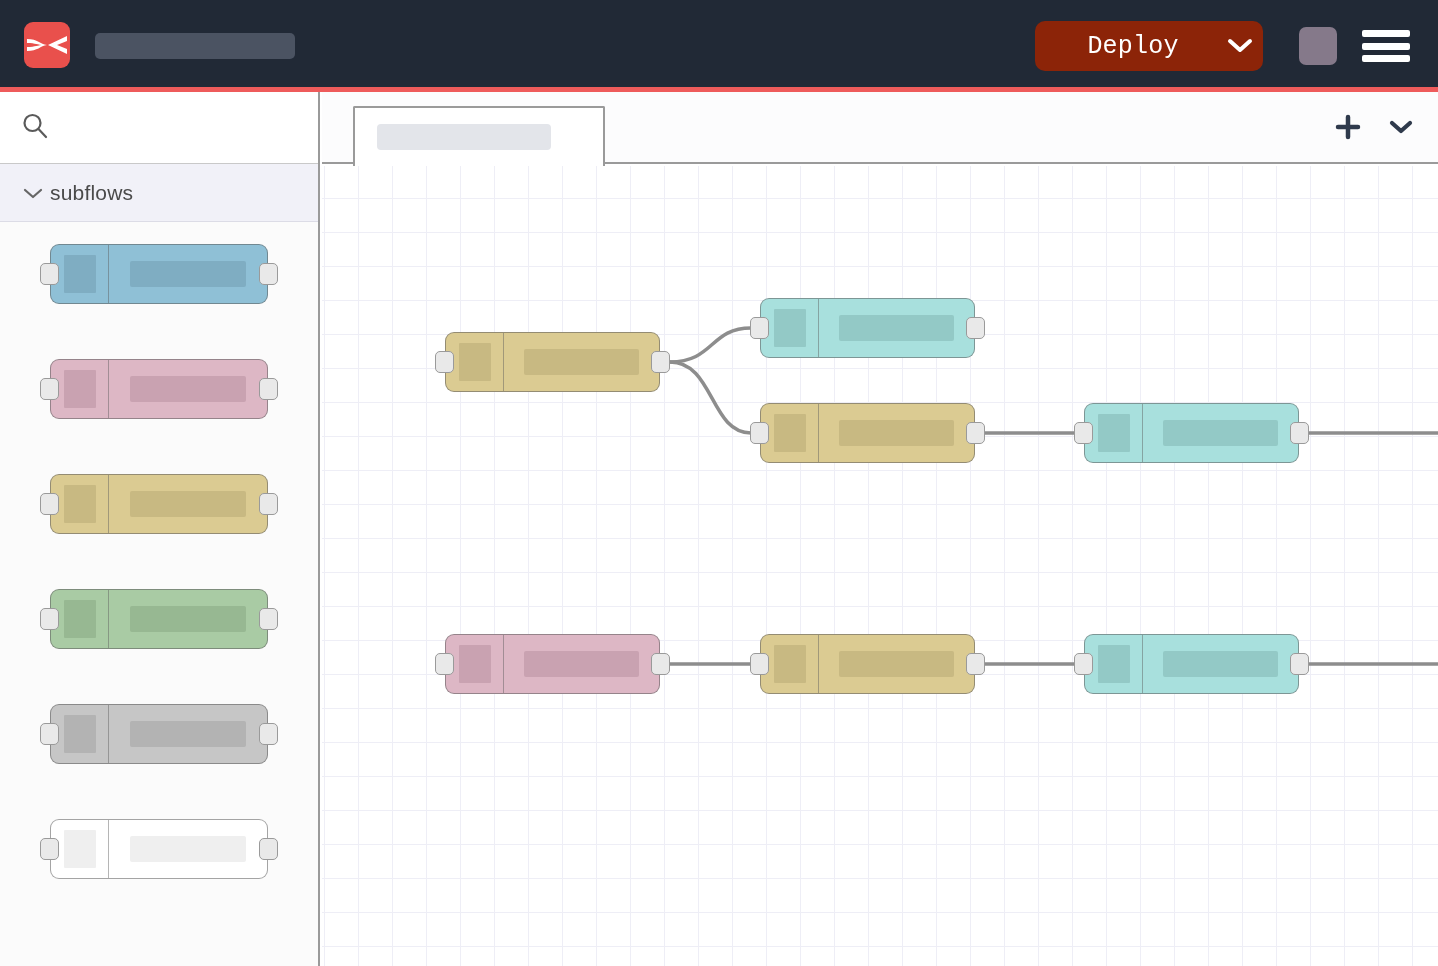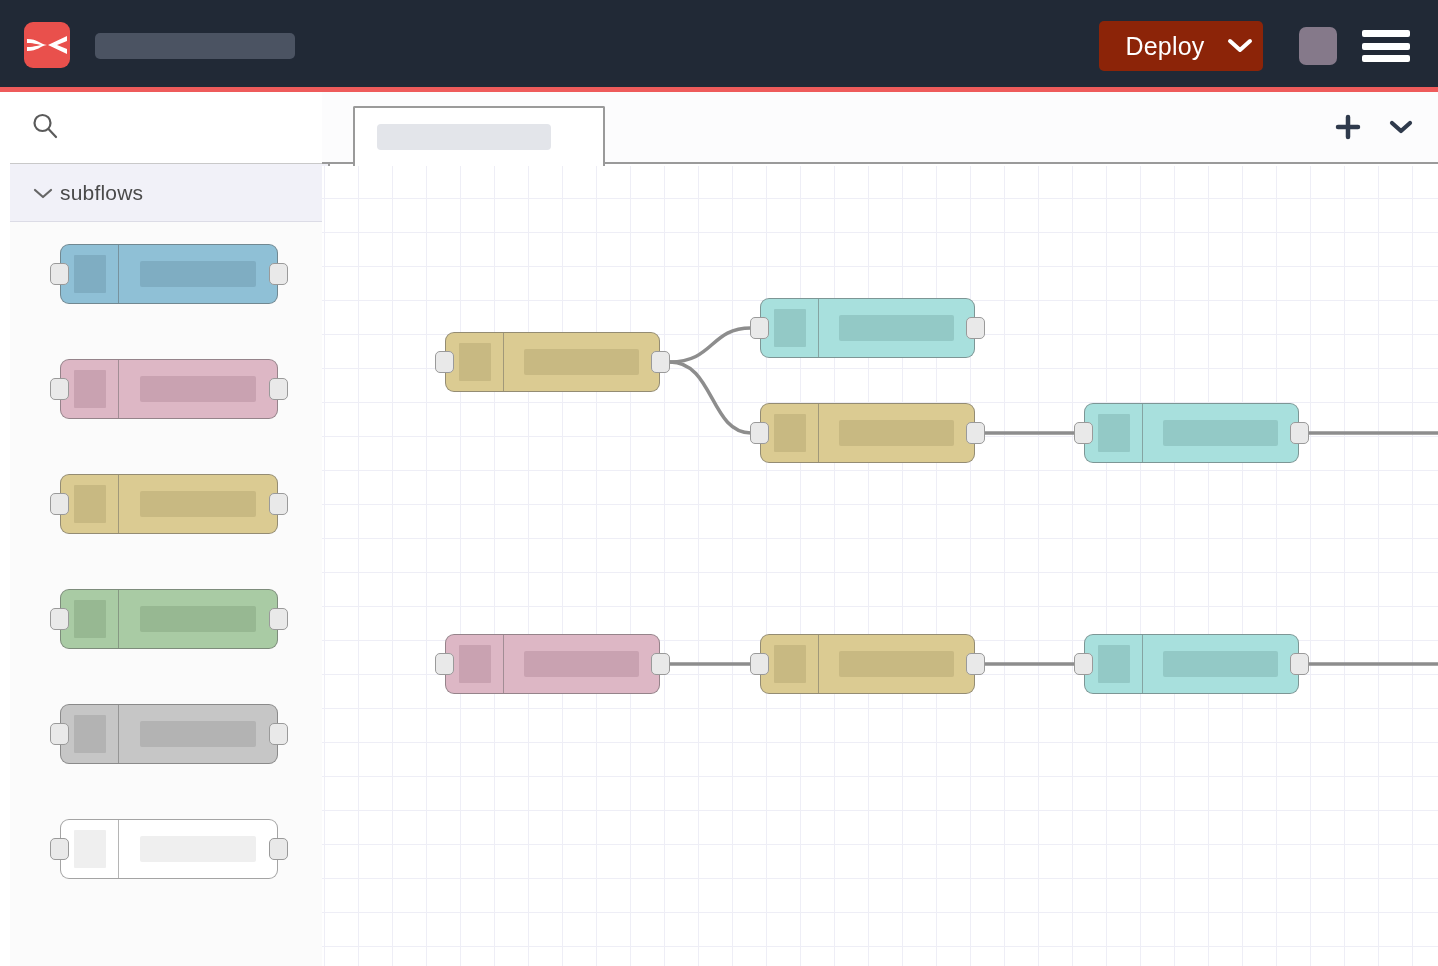--- a/index.html
+++ b/index.html
@@ -48,27 +48,28 @@
     width: 200px;
     height: 26px;
     background: #4b5362;
     border-radius: 5px;
   }
 
   #deploy-button {
     position: absolute;
     right: 175px;
     top: 21px;
-    width: 164px;
+    width: 228px;
     height: 50px;
     background: #8c2408;
-    border-radius: 5px;
-    cursor: pointer;
-    display: flex;
-    align-items: center;
+    border-radius: 10px;
+    cursor: pointer;
+    display: flex;
+    align-items: center;
+    font-family: Liberation Mono, monospace;
   }
   #deploy-label {
     flex: 1;
     text-align: center;
     color: #ffffff;
     font-size: 25px;
     letter-spacing: 0.2px;
     padding-left: 14px;
   }
   #deploy-chevron {
@@ -110,21 +111,20 @@
 
   
   #sidebar {
     position: absolute;
     top: 92px; left: 0;
     width: 320px;
     height: 874px;
     background: #fbfbfb;
     border-right: 2px solid #9a9a9a;
     overflow: hidden;
-    margin-left: 10px;
   }
 
   #sidebar-search {
     position: relative;
     height: 72px;
     background: #ffffff;
     border-bottom: 1px solid #c9c9c9;
     display: flex;
     align-items: center;
     padding-left: 20px;

